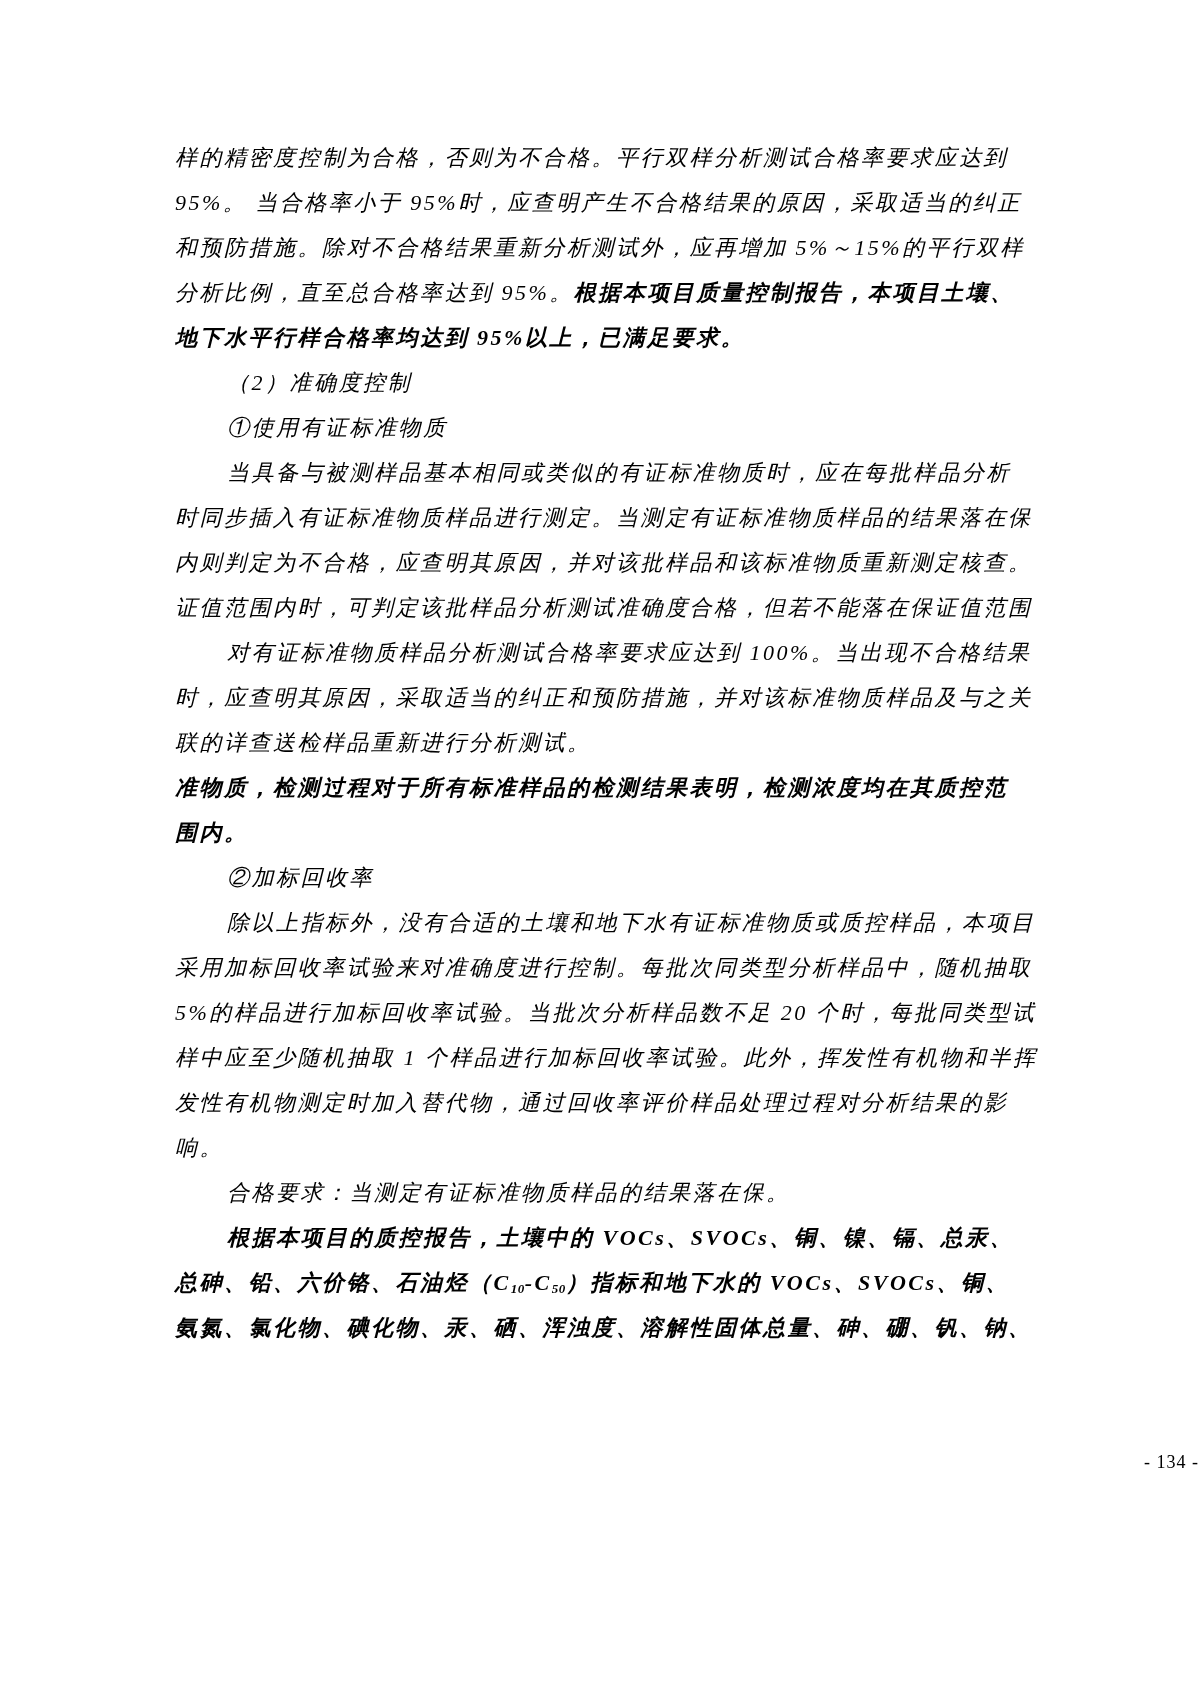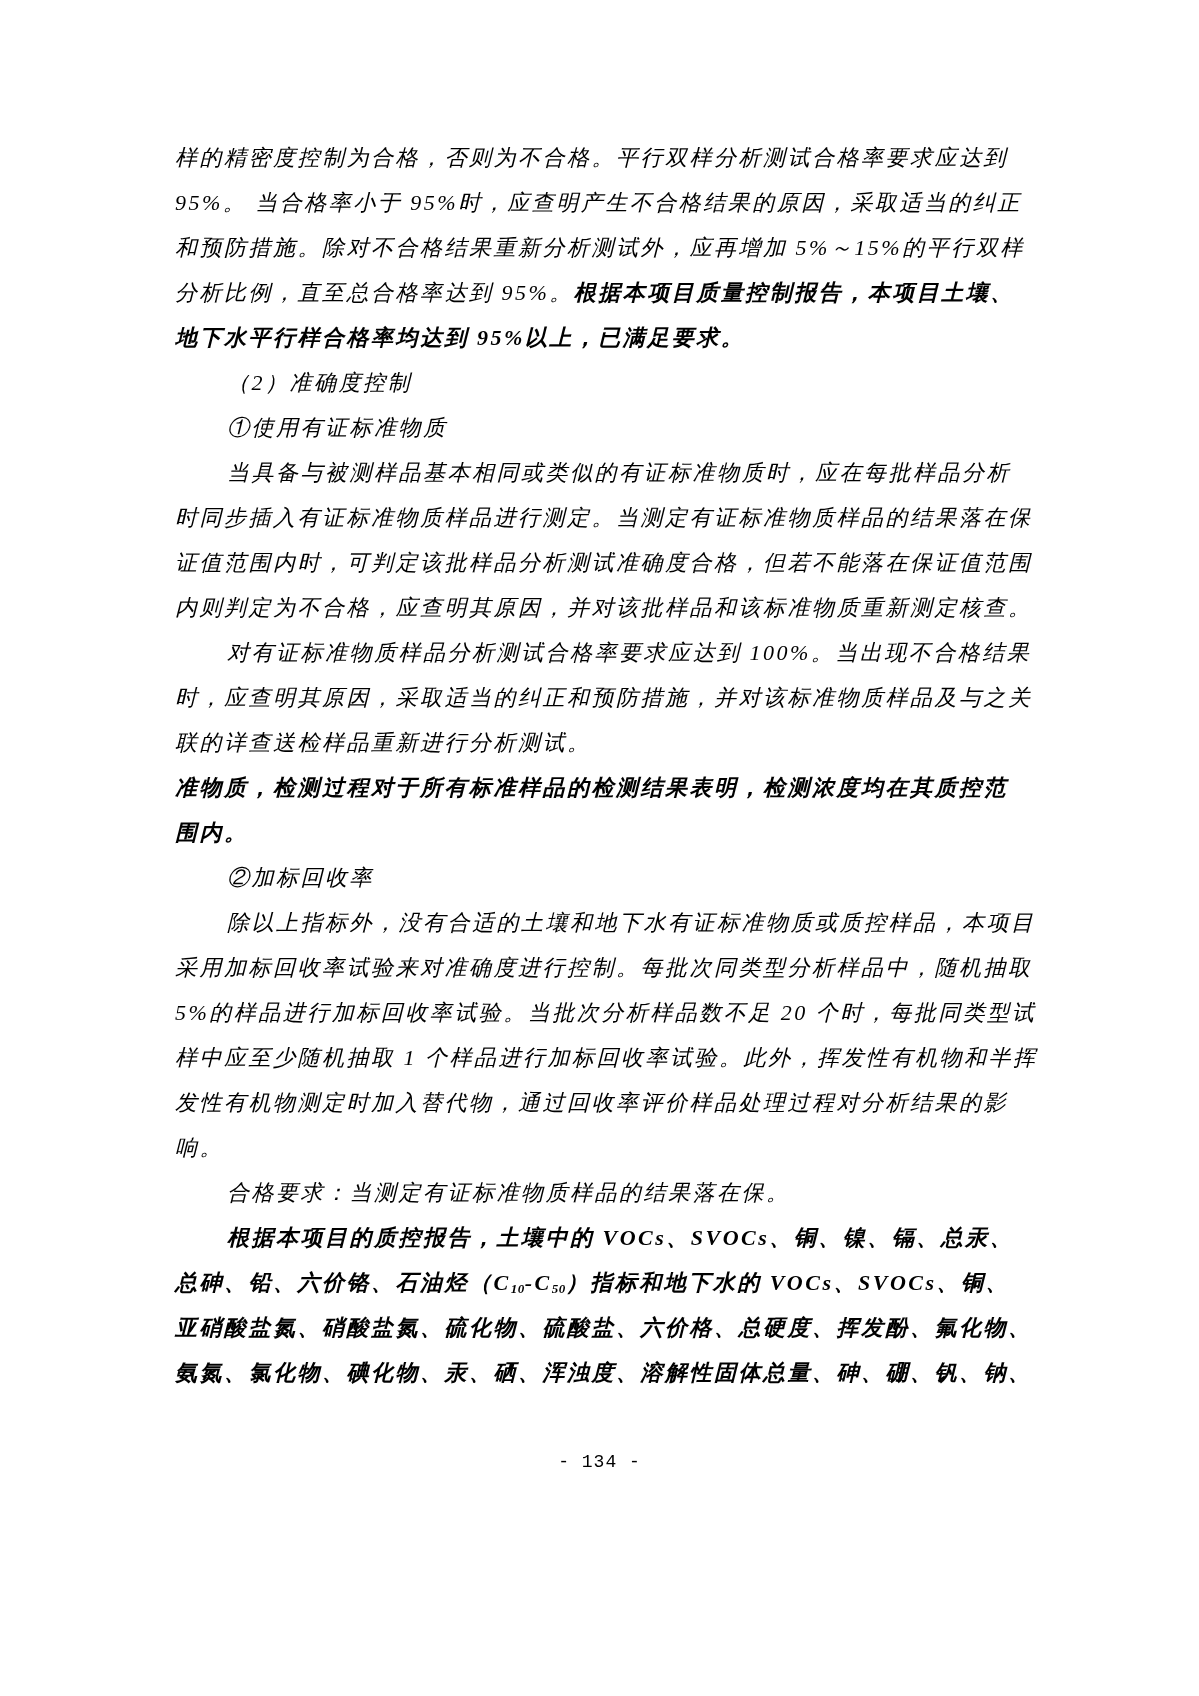--- a/index.html
+++ b/index.html
@@ -32,25 +32,24 @@
   span.sub {
     font-size: 13px;
     letter-spacing: 0.5px;
     vertical-align: -3px;
   }
   .footer {
     position: absolute;
     top: 1452px;
     left: 0;
     width: 100%;
-    text-align: center;
+    text-align: right;
     font-size: 18px;
     letter-spacing: 1px;
     color: #000000;
-    font-family: Liberation Mono, monospace;
   }
 </style>
 </head>
 <body>
 
 <div class="page">
   <div class="doc-body">
       <div class="para">
         <div class="line"><span>样的精密度控制为合格，否则为不合格。平行双样分析测试合格率要求应达到</span></div>
         <div class="line"><span>95%。 当合格率小于 95%时，应查明产生不合格结果的原因，采取适当的纠正</span></div>
@@ -60,22 +59,22 @@
       </div>
       <div class="para">
         <div class="line indent"><span>（2）准确度控制</span></div>
       </div>
       <div class="para">
         <div class="line indent"><span>①使用有证标准物质</span></div>
       </div>
       <div class="para">
         <div class="line indent"><span>当具备与被测样品基本相同或类似的有证标准物质时，应在每批样品分析</span></div>
         <div class="line"><span>时同步插入有证标准物质样品进行测定。当测定有证标准物质样品的结果落在保</span></div>
+        <div class="line"><span>内则判定为不合格，应查明其原因，并对该批样品和该标准物质重新测定核查。</span></div>
         <div class="line"><span>证值范围内时，可判定该批样品分析测试准确度合格，但若不能落在保证值范围</span></div>
-        <div class="line"><span>内则判定为不合格，应查明其原因，并对该批样品和该标准物质重新测定核查。</span></div>
       </div>
       <div class="para">
         <div class="line indent"><span>对有证标准物质样品分析测试合格率要求应达到 100%。当出现不合格结果</span></div>
         <div class="line"><span>时，应查明其原因，采取适当的纠正和预防措施，并对该标准物质样品及与之关</span></div>
         <div class="line"><span>联的详查送检样品重新进行分析测试。</span></div>
       </div>
       <div class="para bold">
         <div class="line"><span>准物质，检测过程对于所有标准样品的检测结果表明，检测浓度均在其质控范</span></div>
         <div class="line"><span>围内。</span></div>
       </div>
@@ -89,18 +88,17 @@
         <div class="line"><span>样中应至少随机抽取 1 个样品进行加标回收率试验。此外，挥发性有机物和半挥</span></div>
         <div class="line"><span>发性有机物测定时加入替代物，通过回收率评价样品处理过程对分析结果的影</span></div>
         <div class="line"><span>响。</span></div>
       </div>
       <div class="para">
         <div class="line indent"><span>合格要求：当测定有证标准物质样品的结果落在保。</span></div>
       </div>
       <div class="para bold">
         <div class="line indent"><span>根据本项目的质控报告，土壤中的 VOCs、SVOCs、铜、镍、镉、总汞、</span></div>
         <div class="line"><span>总砷、铅、六价铬、石油烃（C</span><span class="sub">10</span><span>-C</span><span class="sub">50</span><span>）指标和地下水的 VOCs、SVOCs、铜、</span></div>
-        <div class="line"><span>亚硝酸盐氮、硝酸盐氮、硫化物、硫酸盐、六价格、总硬度、挥发酚、氟化物、</span></div>
         <div class="line"><span>氨氮、氯化物、碘化物、汞、硒、浑浊度、溶解性固体总量、砷、硼、钒、钠、</span></div>
       </div>
     </div>
   <div class="footer">- 134 -</div>
 </div>
 
 </body></html>

